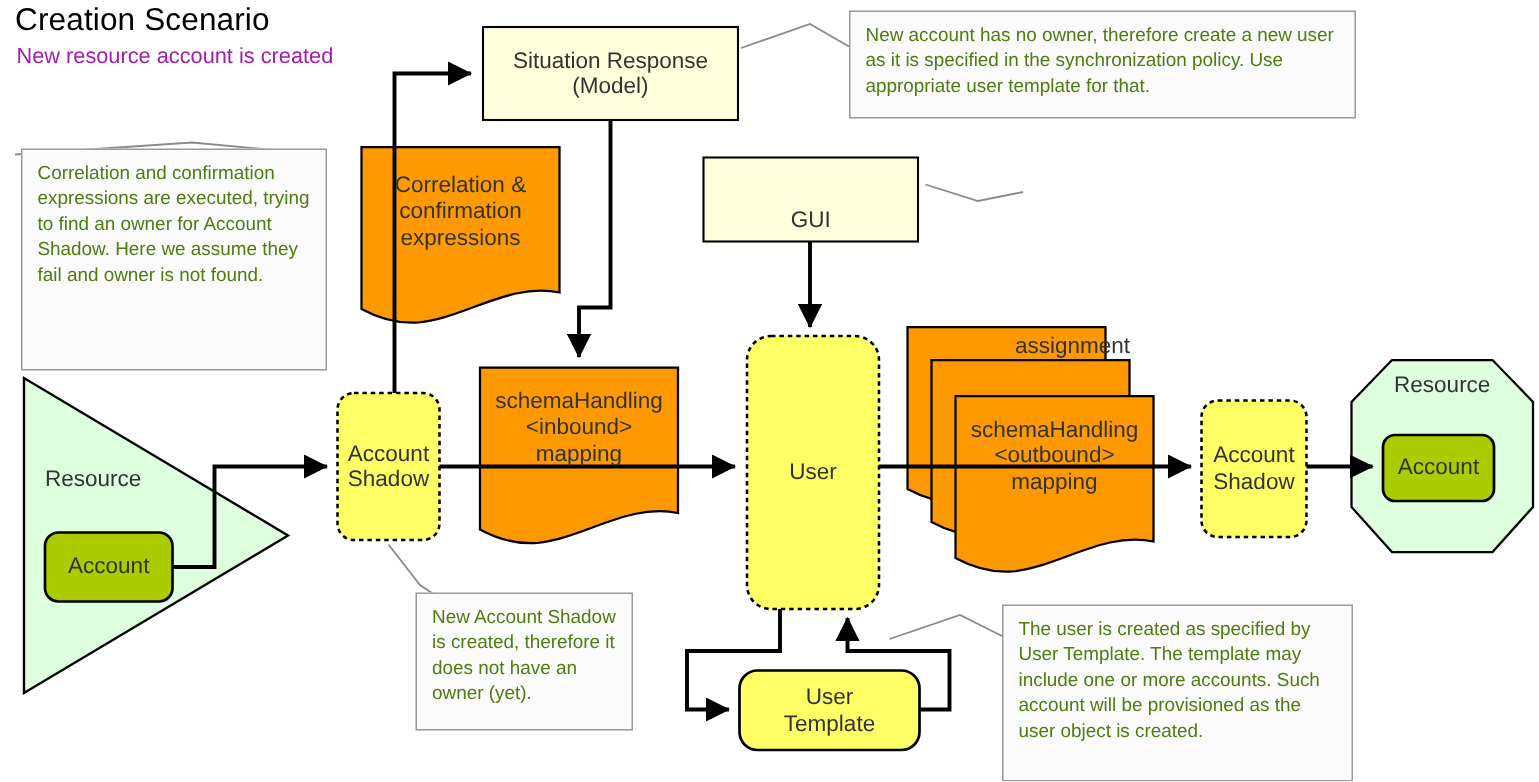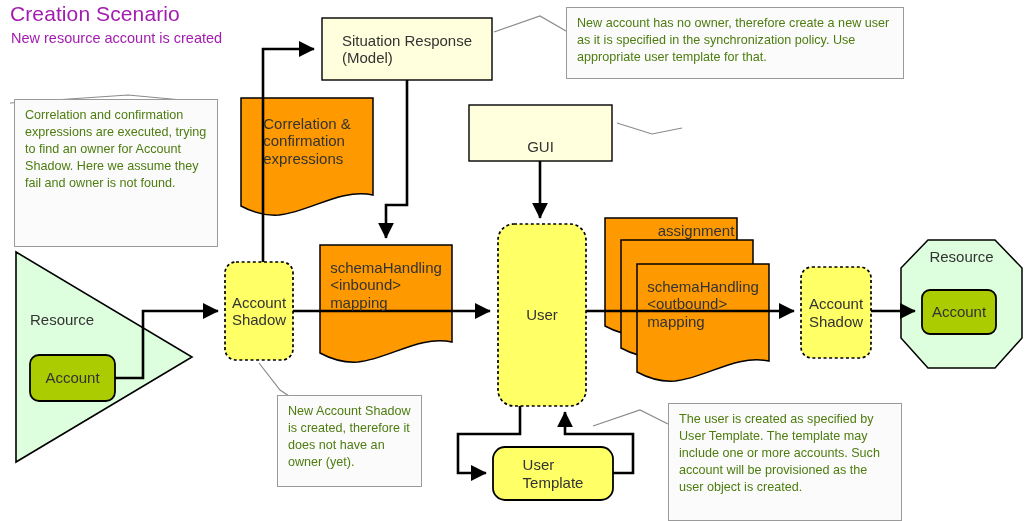--- a/index.html
+++ b/index.html
@@ -18,33 +18,33 @@
     position:absolute;
     left:0; top:0;
     width:1026px;
     height:521px;
   }
   .lbl{
     position:absolute;
     display:flex;
     align-items:center;
     justify-content:center;
-    text-align:left;
+    text-align:center;
     color:#333333;
     line-height:1.16;
     pointer-events:none;
     white-space:pre-line;
     border-radius:30px;
   }
   
   #title{
     position:absolute;
     left:10px; top:2px;
     font-size:21px;
-    color:#a21caf;
+    color:#000000;
     letter-spacing:0.1px;
   }
   #subtitle{
     position:absolute;
     left:11px; top:30px;
     font-size:14.5px;
     color:#a21caf;
   }
   
   .note{
@@ -147,21 +147,21 @@
   <div class="lbl shape-text" style="left:469px;top:105px;width:143px;height:56px;margin-top:14px;">GUI</div>
 
   <div class="lbl shape-text" style="left:241px;top:104px;width:132px;height:74px;">Correlation &amp;
 confirmation
 expressions</div>
 
   <div class="lbl shape-text" style="left:320px;top:249px;width:132px;height:72px;">schemaHandling
 &lt;inbound&gt;
 mapping</div>
 
-  <div class="lbl shape-text" style="left:584px;top:219px;width:136px;height:24px;padding-left:44px;">assignment</div>
+  <div class="lbl shape-text" style="left:603px;top:219px;width:136px;height:24px;padding-left:44px;">assignment</div>
 
 
   <div class="lbl shape-text" style="left:637px;top:268px;width:132px;height:72px;">schemaHandling
 &lt;outbound&gt;
 mapping</div>
 
   <div class="lbl shape-text" style="left:225px;top:262px;width:68px;height:98px;">Account
 Shadow</div>
 
   <div class="lbl shape-text" style="left:801px;top:267px;width:70px;height:91px;">Account

